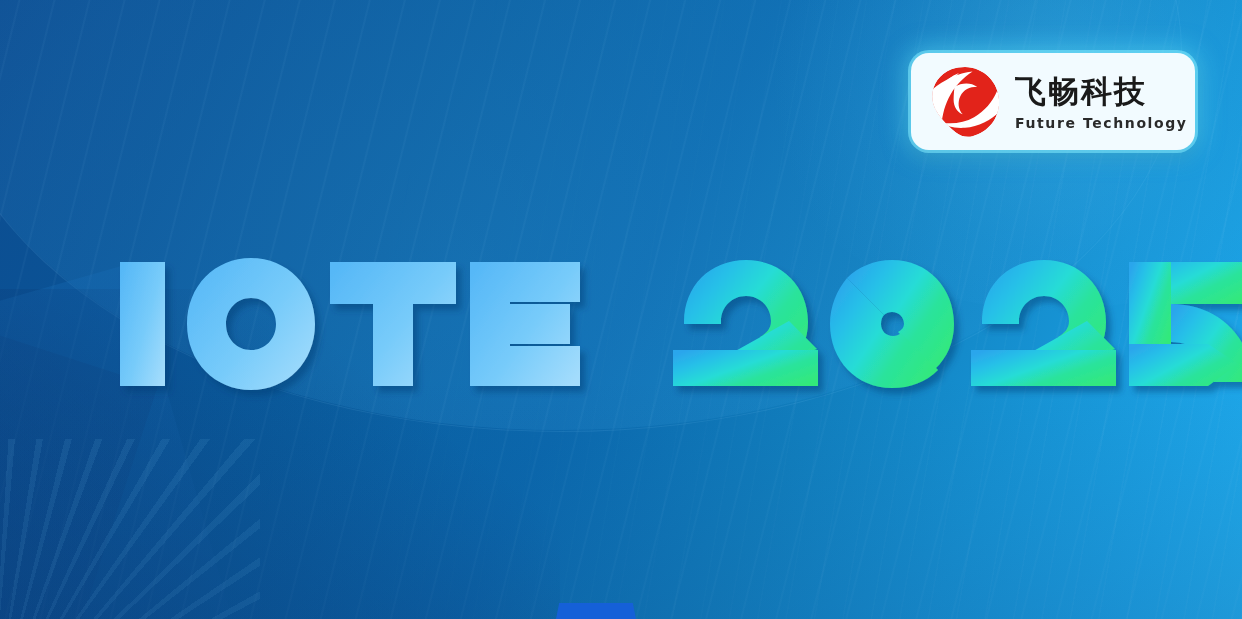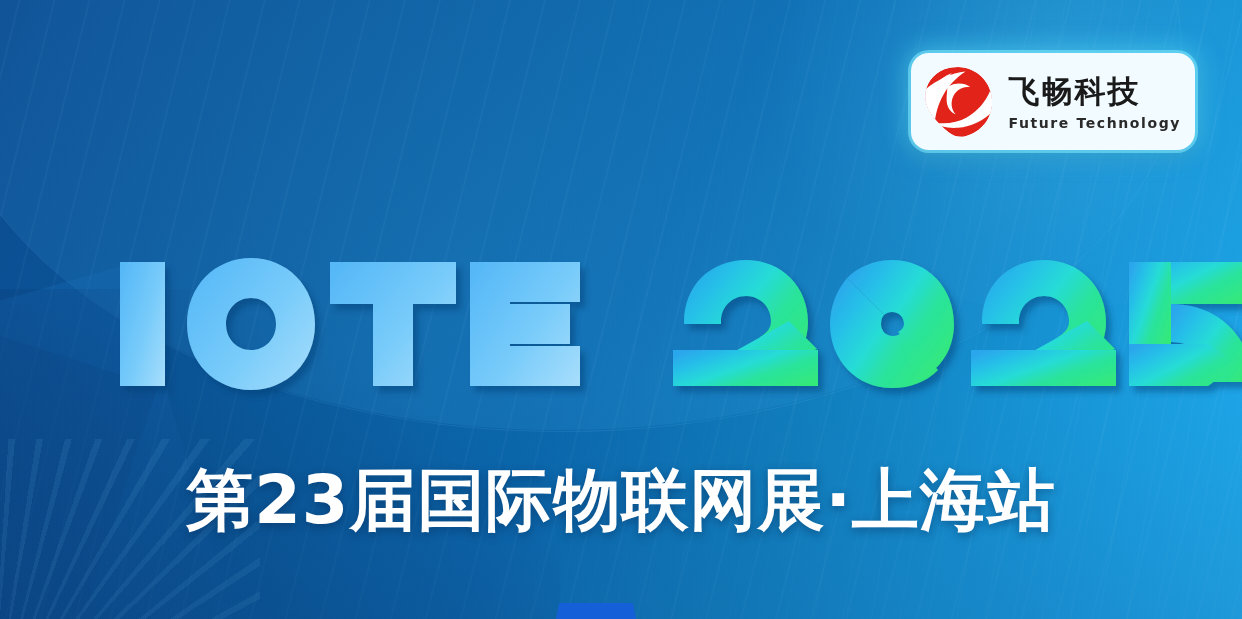--- a/index.html
+++ b/index.html
@@ -190,21 +190,20 @@
     background: #f2fbff;
     box-shadow:
       0 0 0 3px rgba(130,235,255,0.55),
       0 0 22px 6px rgba(90,225,255,0.55),
       0 6px 18px rgba(4,40,85,0.35);
     display: flex;
     align-items: center;
     padding: 0 14px 0 16px;
     box-sizing: border-box;
     gap: 12px;
-    justify-content: flex-end;
   }
   .logo-mark {
     flex: 0 0 auto;
     width: 76px;
     height: 76px;
   }
   .logo-text {
     display: flex;
     flex-direction: column;
     justify-content: center;
@@ -367,15 +366,14 @@
 
         <path d="M1011 4 H1128 V46 H1011 Z"></path>
         <path d="M1011 4 H1053 V86 H1011 Z"></path>
         <path d="M1053 46 C1100 46 1134 79 1134 124 L1096 124
                  C1096 100 1077 84 1053 84 Z"></path>
         <path d="M1011 86 H1090 L1120 106 L1090 128 H1011 Z"></path>
       </g>
     </svg>
   </div>
 
-  <div class="subtitle">第23届国际物联网展·上海站</div>
 
 </div>
 
 </body></html>

